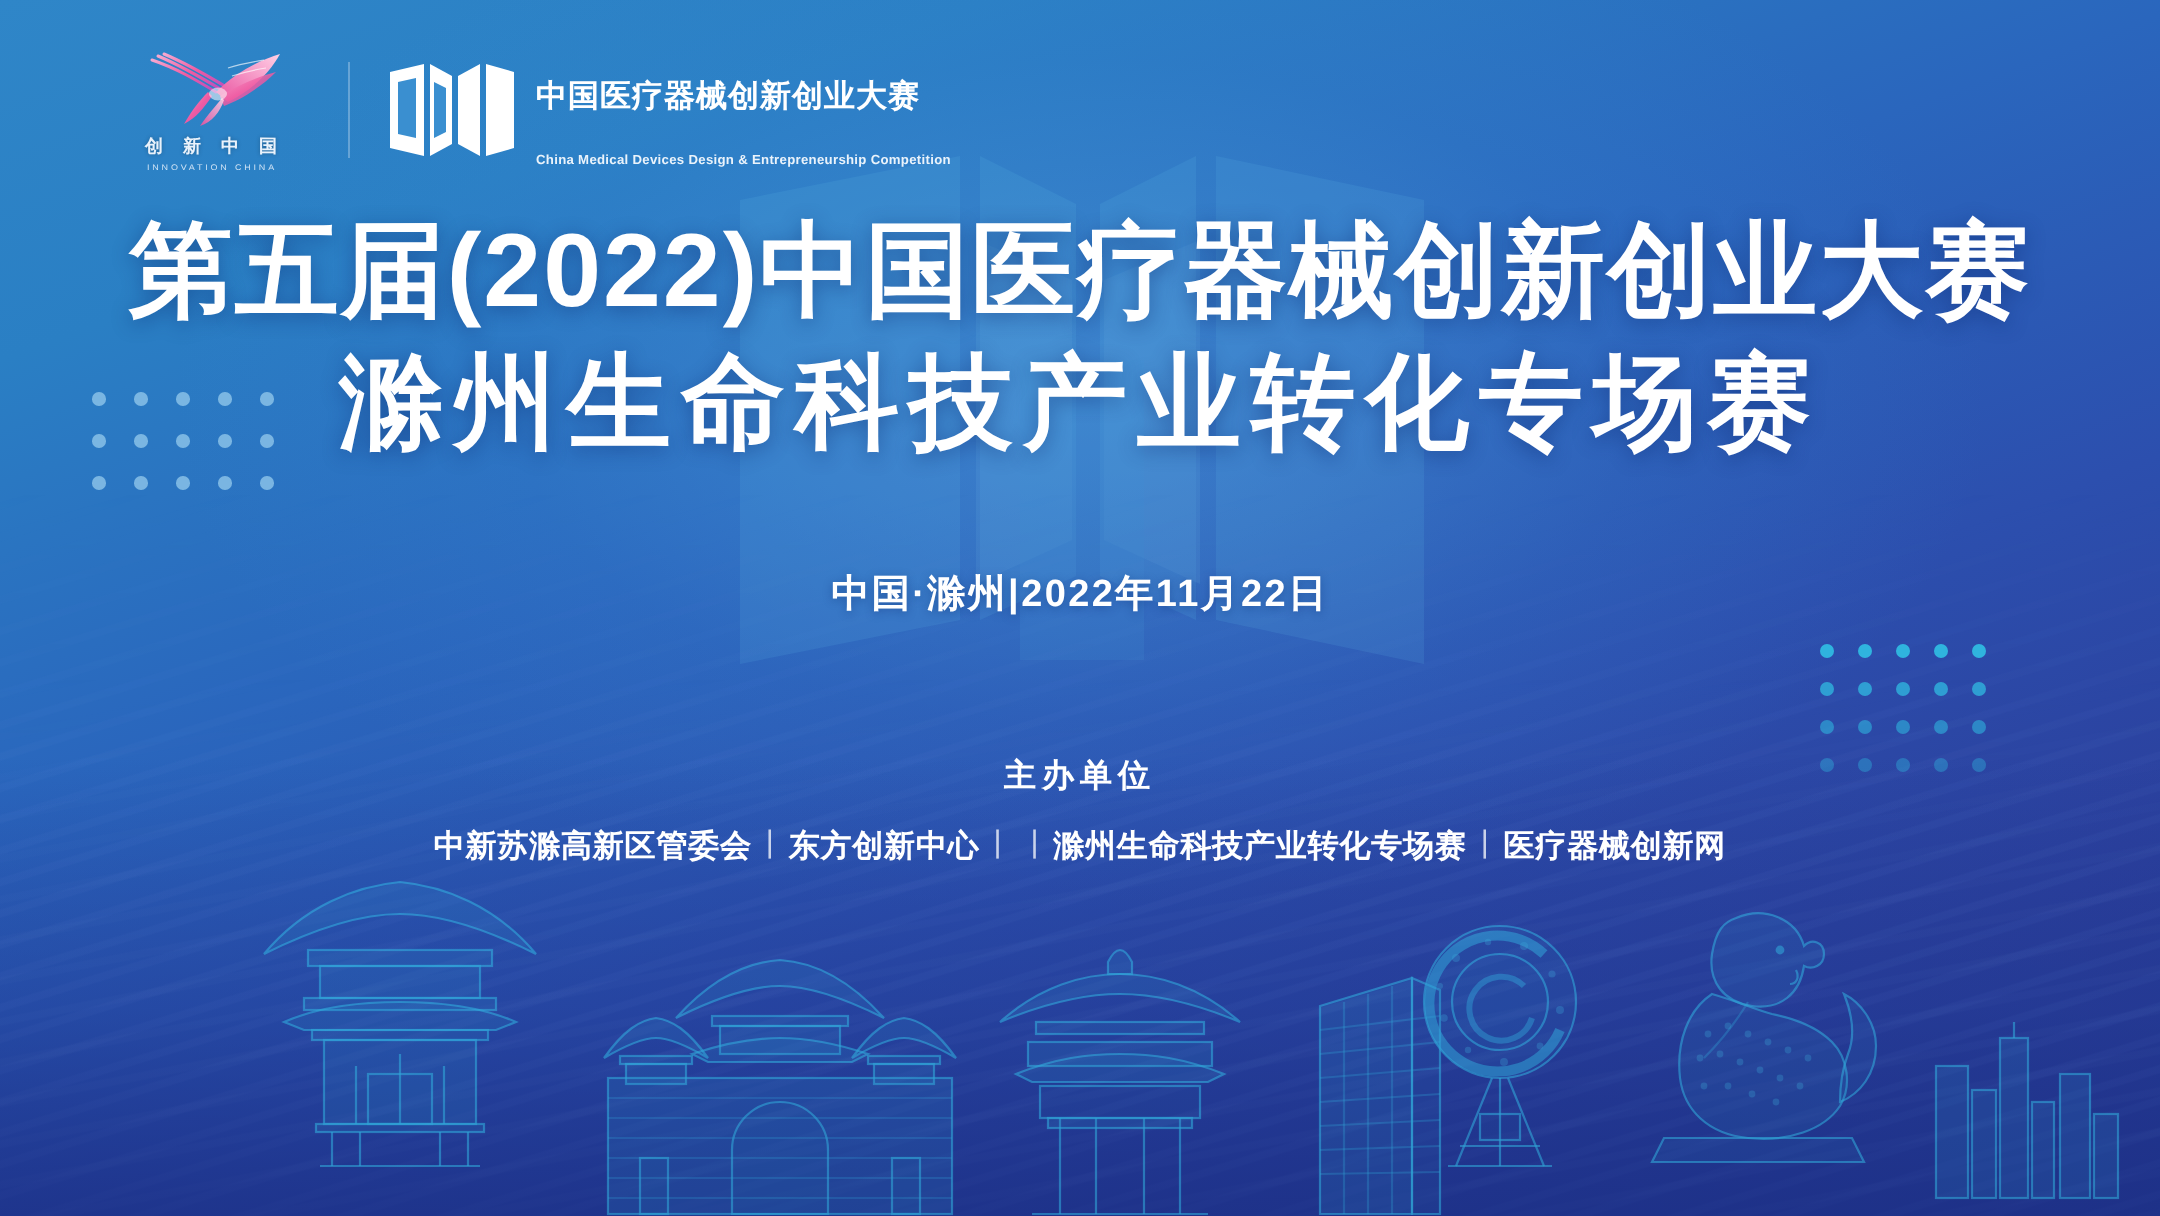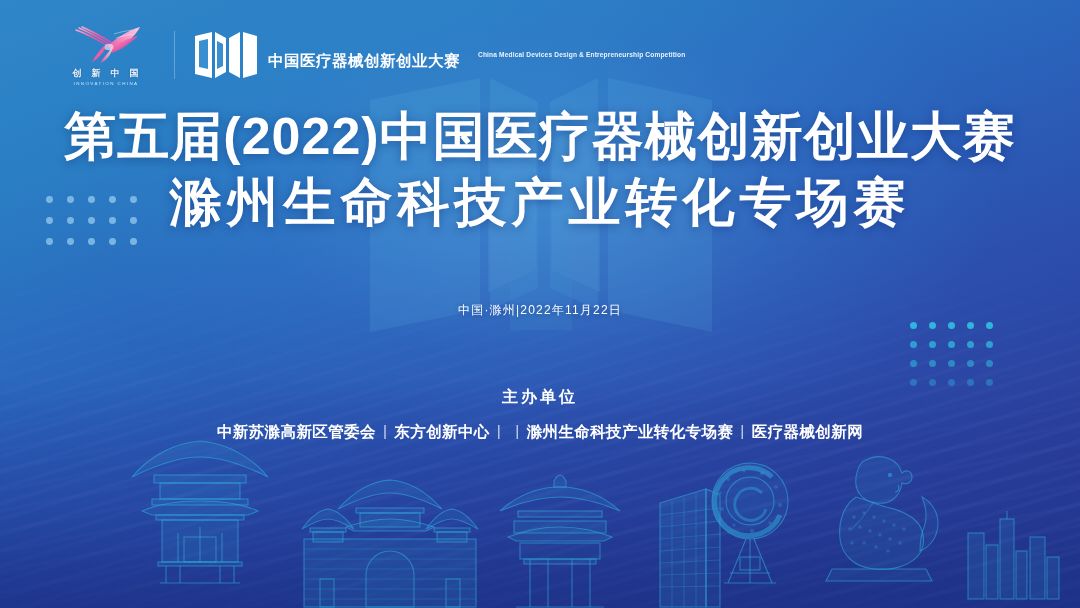--- a/index.html
+++ b/index.html
@@ -98,21 +98,21 @@
     transform:scaleY(.9);
   }
 
   .logo-divider{
     width:1px;height:48px;background:rgba(255,255,255,.28);
   }
 
   .logo-comp{display:flex;align-items:center;gap:11px;}
   .logo-comp .door{width:62px;height:52px;}
   .logo-comp .door svg{width:100%;height:100%;display:block;}
-  .logo-comp .names{display:flex;flex-direction:row;gap:18px;margin-top:12px;}
+  .logo-comp .names{display:flex;flex-direction:column;gap:18px;margin-top:12px;}
   .logo-comp .cn{
     font-size:15.5px;font-weight:700;color:#ffffff;letter-spacing:.5px;
     white-space:nowrap;
   }
   .logo-comp .en{
     font-size:6.6px;color:#eaf3fb;letter-spacing:.15px;white-space:nowrap;
     font-weight:600;
   }
 
   
@@ -125,22 +125,22 @@
     letter-spacing:1px;white-space:nowrap;
     text-shadow:0 2px 10px rgba(10,40,110,.45);
   }
   .title-2{
     margin-top:10px;
     font-size:52px;line-height:1.08;font-weight:700;color:#fff;
     letter-spacing:5px;white-space:nowrap;
     text-shadow:0 2px 10px rgba(10,40,110,.45);
   }
   .date{
-    margin-top:72px;
-    font-size:12px;font-weight:400;color:#ffffff;letter-spacing:1.2px;
+    margin-top:54px;
+    font-size:19px;font-weight:700;color:#ffffff;letter-spacing:1.2px;
     text-shadow:0 1px 5px rgba(10,40,110,.4);
   }
   .host-label{
     margin-top:68px;
     font-size:16px;font-weight:700;color:#ffffff;letter-spacing:3px;
   }
   .host-list{
     margin-top:14px;
     font-size:15.5px;font-weight:700;color:#ffffff;letter-spacing:.4px;
     white-space:nowrap;display:flex;align-items:flex-start;gap:0;

